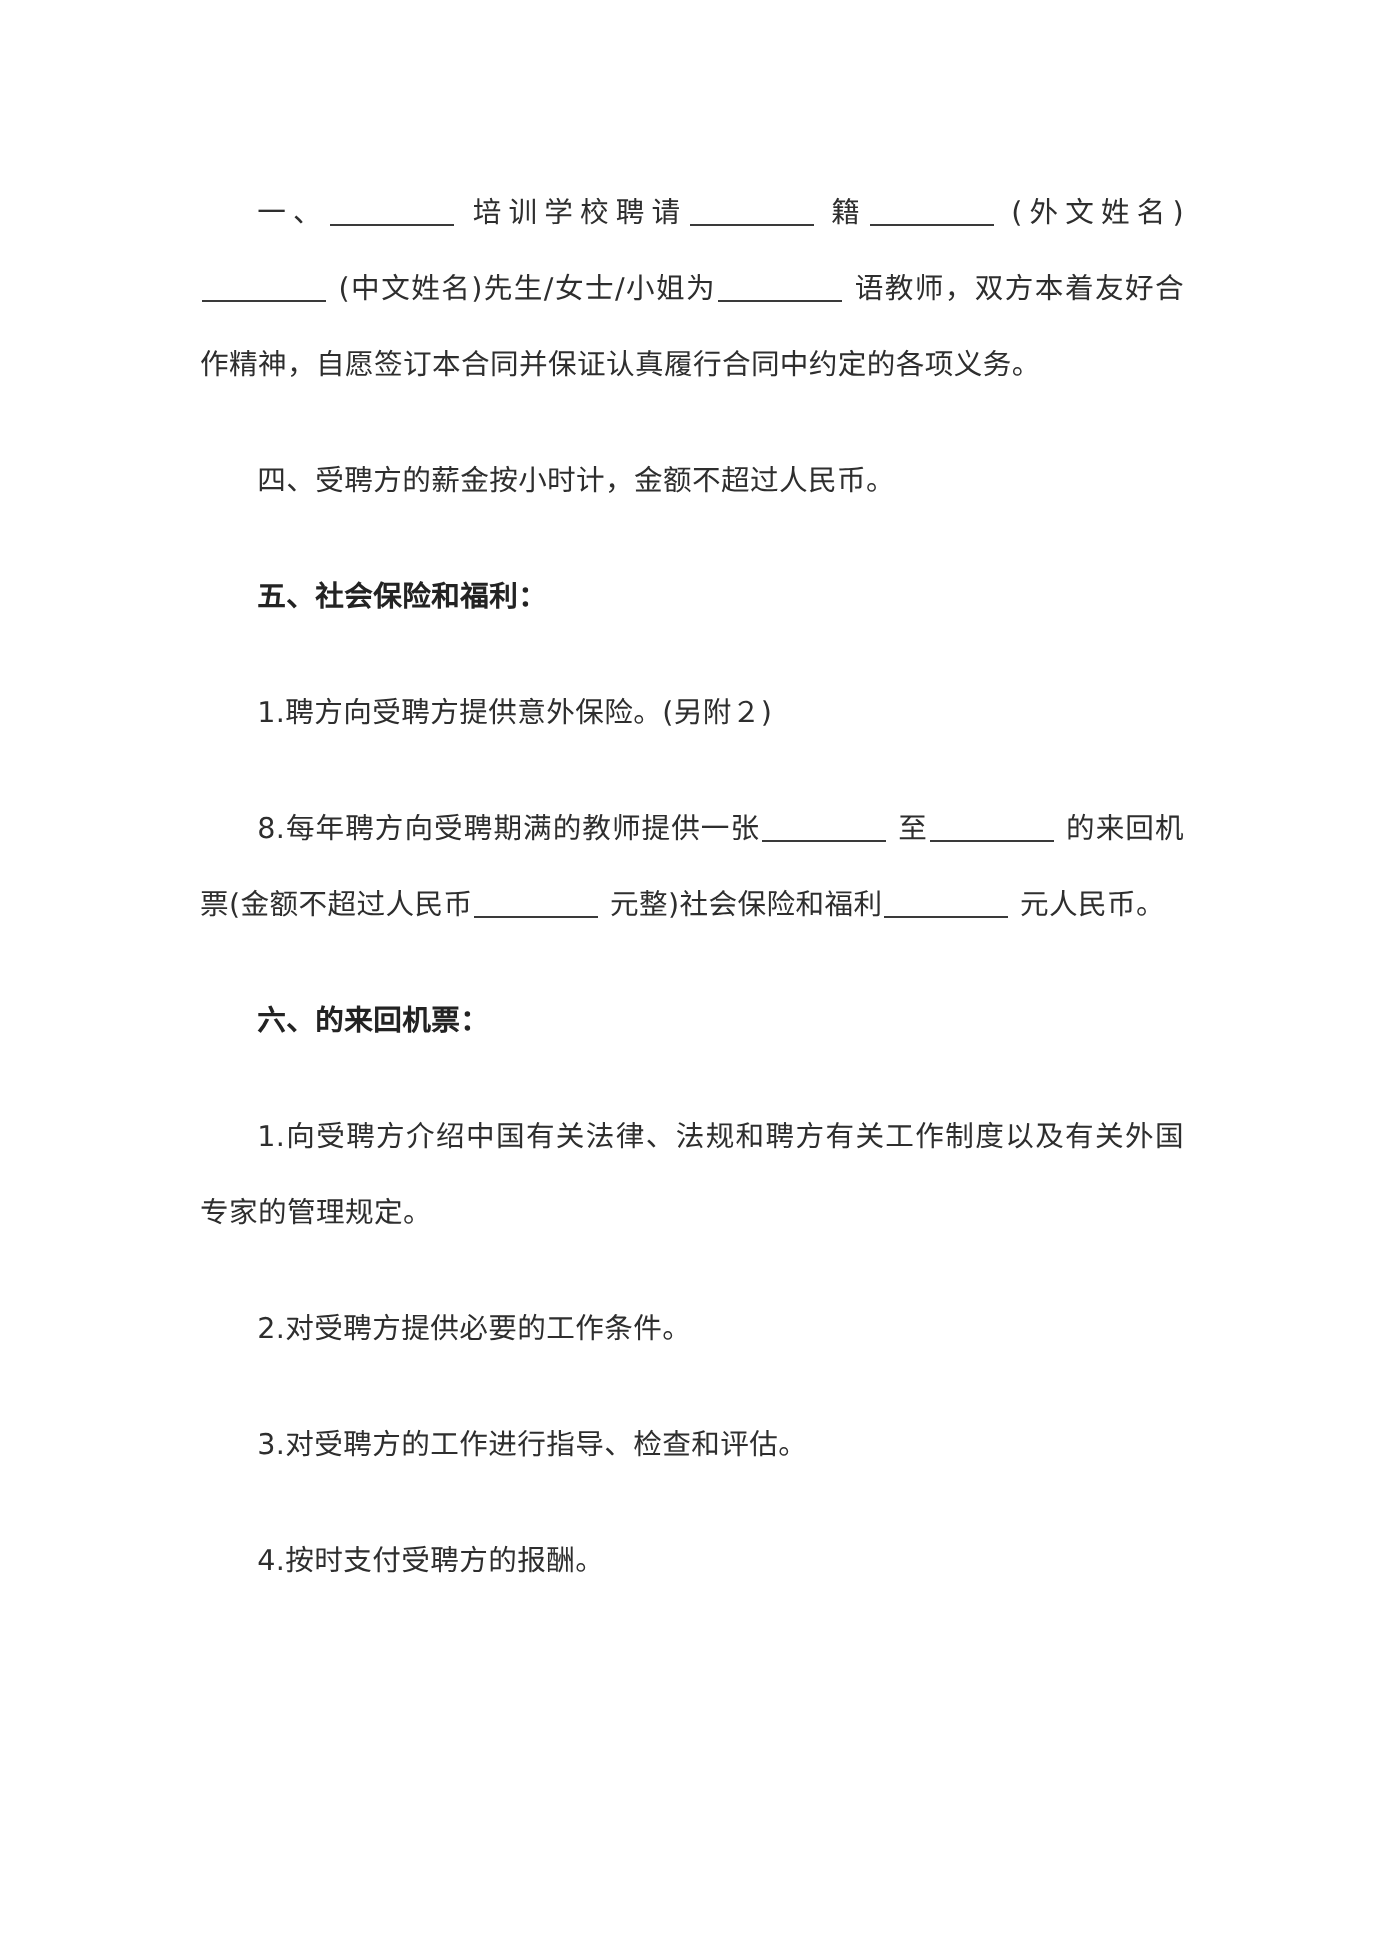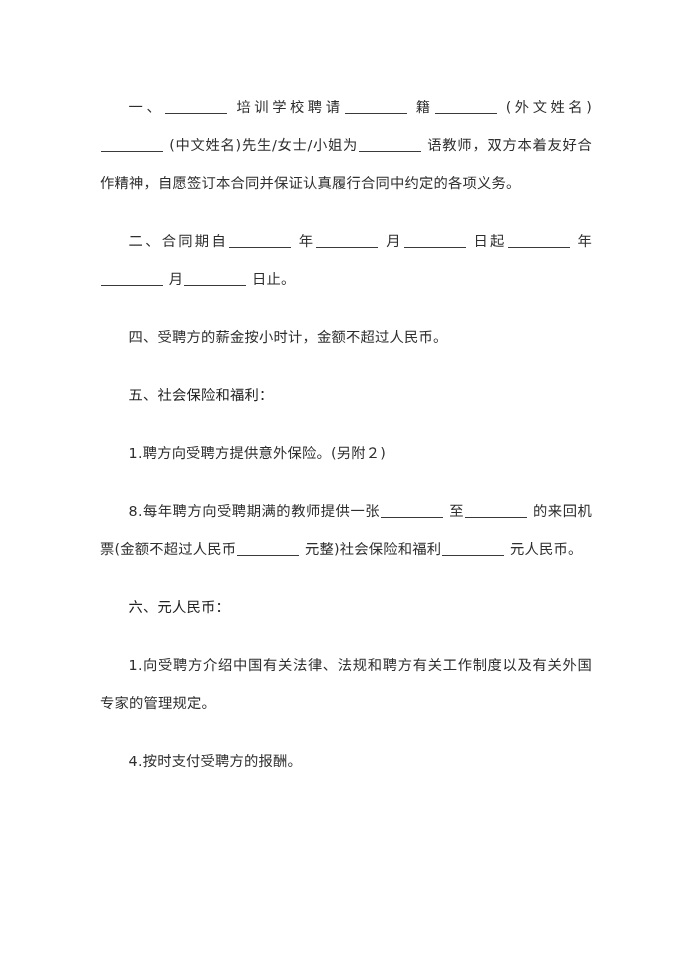--- a/index.html
+++ b/index.html
@@ -39,51 +39,52 @@
     text-justify: inter-character;
     letter-spacing: 0.2px;
     word-break: break-all;
   }
 
   .para.indent {
     text-indent: 2em;
   }
 
   .para.heading {
-    font-weight: normal;
+    font-weight: bold;
     color: #232323;
   }
 
   
   .blank {
     display: inline-block;
     width: 62px;
     border-bottom: 1px solid #3a3a3a;
     vertical-align: -2px;
     margin: 0 1px;
   }
 </style>
 </head>
 <body>
 
 <div class="page">
   <div class="doc-body">
 
     <p class="para indent"><span>一、</span><span class="blank"></span><span> 培训学校聘请</span><span class="blank"></span><span> 籍</span><span class="blank"></span><span> (外文姓名)</span><span class="blank"></span><span> (中文姓名)先生/女士/小姐为</span><span class="blank"></span><span> 语教师，双方本着友好合作精神，自愿签订本合同并保证认真履行合同中约定的各项义务。</span></p>
 
-    <p class="para indent"><span>二、</span><span>合同期自</span><span class="blank"></span><span> 年</span><span class="blank"></span><span> 月</span><span class="blank"></span><span> 日起</span><span class="blank"></span><span> 年</span><span class="blank"></span><span> 月</span><span class="blank"></span><span> 日止。</span></p>
 
 
     <p class="para indent">四、受聘方的薪金按小时计，金额不超过人民币。</p>
 
     <p class="para indent heading">五、社会保险和福利：</p>
 
     <p class="para indent">1.聘方向受聘方提供意外保险。(另附２)</p>
 
     <p class="para indent"><span>8.每年聘方向受聘期满的教师提供一张</span><span class="blank"></span><span> 至</span><span class="blank"></span><span> 的来回机票(金额不超过人民币</span><span class="blank"></span><span> 元整)社会保险和福利</span><span class="blank"></span><span> 元人民币。</span></p>
 
-    <p class="para indent heading">六、元人民币：</p>
+    <p class="para indent heading">六、的来回机票：</p>
 
     <p class="para indent">1.向受聘方介绍中国有关法律、法规和聘方有关工作制度以及有关外国专家的管理规定。</p>
+    <p class="para indent">2.对受聘方提供必要的工作条件。</p>
+    <p class="para indent">3.对受聘方的工作进行指导、检查和评估。</p>
     <p class="para indent">4.按时支付受聘方的报酬。</p>
 
   </div>
 </div>
 
 </body></html>

